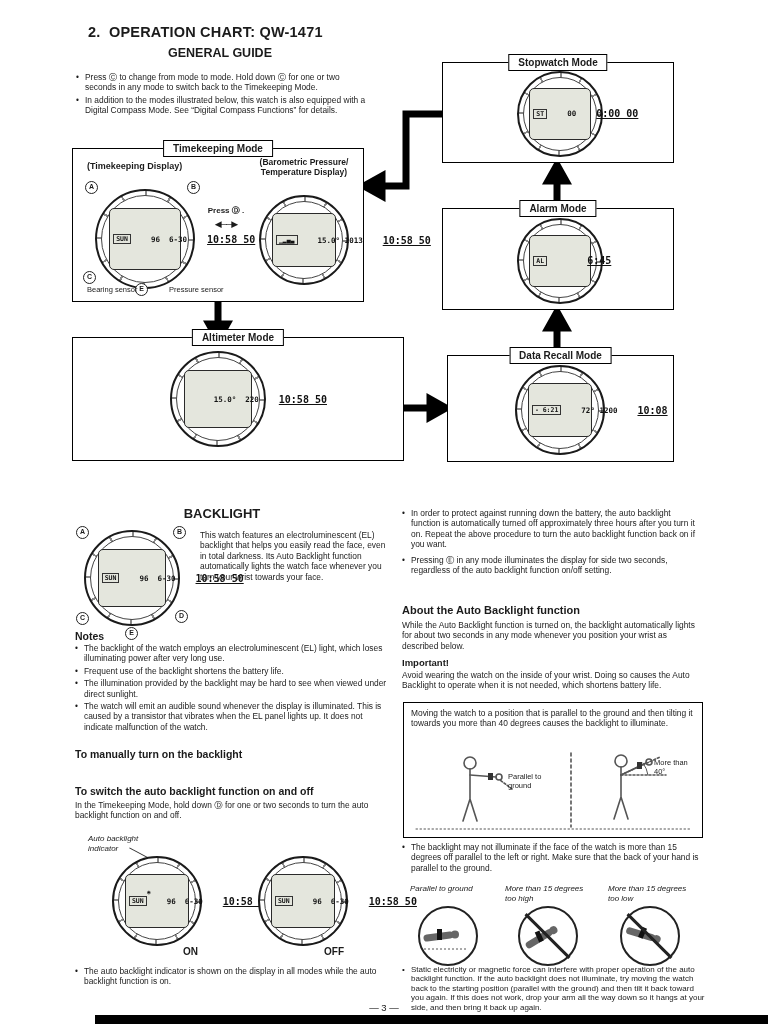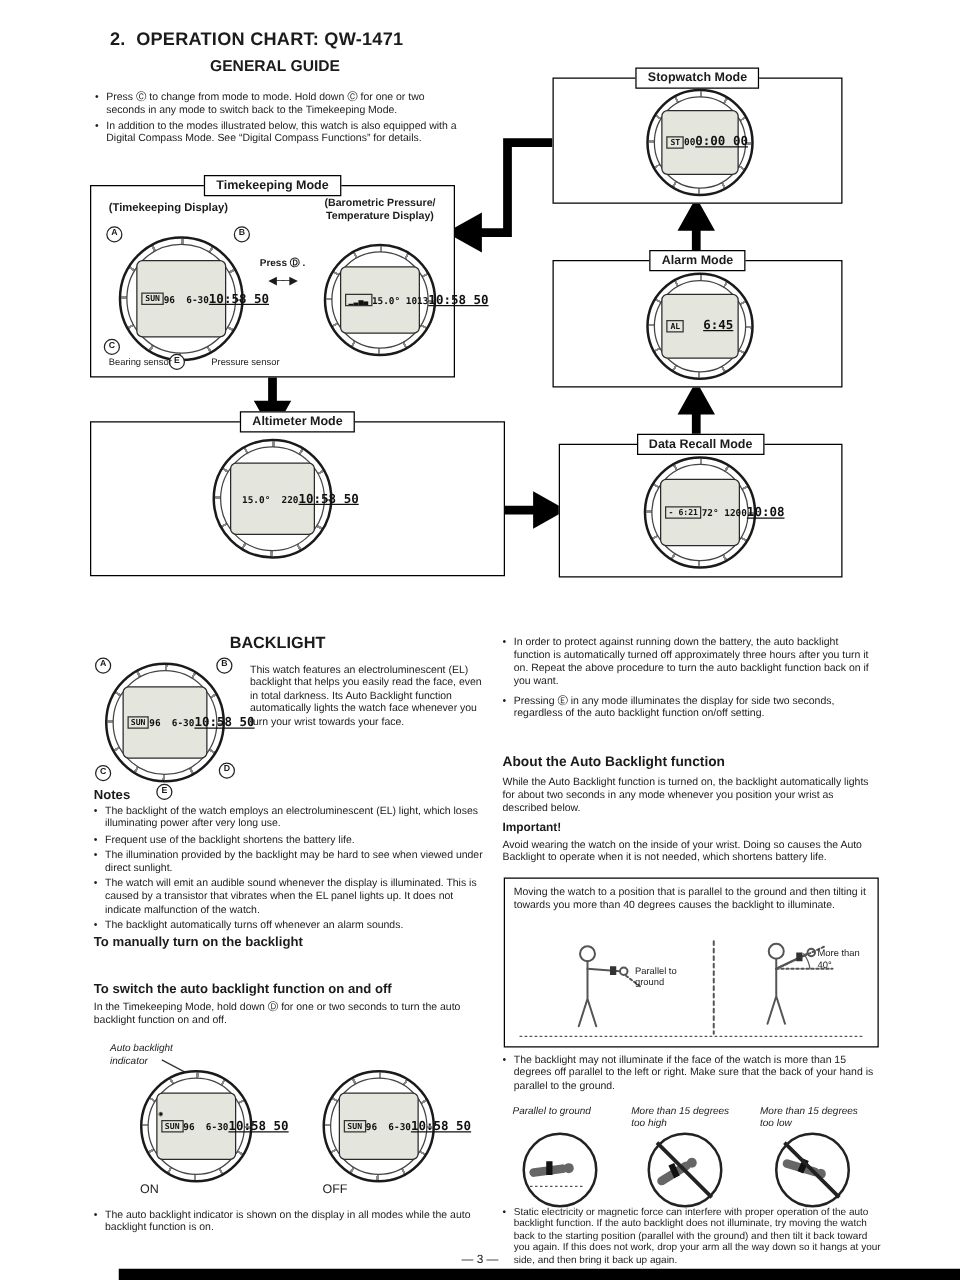--- a/index.html
+++ b/index.html
@@ -25,39 +25,39 @@
   
   .watch{position:absolute;border-radius:50%;border:2px solid #1a1a1a;
          background:repeating-conic-gradient(#8a8a8a 0deg 2.6deg,#ffffff 2.6deg 30deg);}
   .w96{width:96px;height:96px}.w92{width:92px;height:92px}
   .w86{width:86px;height:86px}.w82{width:82px;height:82px}
   .winner{position:absolute;inset:4px;border-radius:50%;background:#fff;border:1.5px solid #444;
           display:flex;align-items:center;justify-content:center;}
   .lcd{position:relative;width:74%;height:64%;border:1.5px solid #2a2a2a;border-radius:5px;
        background:#e4e6dd;display:flex;justify-content:space-between;
        align-items:center;padding:2px 3px;font-family:"DejaVu Sans Mono",monospace;color:#111;}
-  .lcd span{white-space:pre;}
+  .lcd span{white-space:pre;padding-left:20px;}
   .lcd .r1{font-size:6.5px;line-height:8px;min-height:8px;border:1px solid #333;padding:0 2px;font-weight:700;}
   .lcd .r1:empty{border-color:transparent;}
   .lcd .r2{font-size:7.5px;line-height:9px;min-height:9px;font-weight:700;}
   .lcd .r3{font-size:10px;line-height:11px;font-weight:700;text-decoration:underline;}
   .abl{position:absolute;left:1px;top:14px;font-size:6px;line-height:6px;}
   
   .cl{position:absolute;width:11px;height:11px;border:1px solid #222;border-radius:50%;
       font-size:7px;line-height:10px;text-align:center;background:#fff;font-weight:700;}
   
   .pressd{position:absolute;font-size:8px;font-weight:700;text-align:center;}
   .pressd .ar{display:block;font-size:9px;font-weight:400;letter-spacing:-1px;margin-top:3px;}
   
   .illus-box{position:absolute;border:1.5px solid #000;background:#fff;}
   .lbl{position:absolute;font-size:7.5px;line-height:8.8px;}
   
   .pcir{position:absolute;width:56px;height:56px;border:2.5px solid #222;border-radius:50%;background:#fff;}
   .slash{position:absolute;left:26px;top:-3px;width:3px;height:62px;background:#222;transform:rotate(-45deg);}
-  .onoff{font-size:10px;font-weight:400;text-align:left;}
+  .onoff{font-size:10px;font-weight:700;text-align:right;}
   .ind-arrow{position:absolute;width:24px;border-top:1.2px solid #333;transform:rotate(28deg);}
   .blackbar{position:absolute;background:#000;}
   .footer{font-size:9.5px;text-align:center;}
 </style>
 </head>
 <body>
 
 <div id="page">
 
   <div class="abs doc-title" style="left:88px;top:24px">2.  OPERATION CHART: QW-1471</div>
@@ -196,21 +196,20 @@
   </div>
 
   <div class="abs txt" style="left:200px;top:530px;width:190px">This watch features an electroluminescent (EL) backlight that helps you easily read the face, even in total darkness. Its Auto Backlight function automatically lights the watch face whenever you turn your wrist towards your face.</div>
 
   <div class="abs h-md" style="left:75px;top:630px">Notes</div>
   <div class="abs txt" style="left:75px;top:643px;width:318px">
     <div class="b">The backlight of the watch employs an electroluminescent (EL) light, which loses illuminating power after very long use.</div>
     <div class="b">Frequent use of the backlight shortens the battery life.</div>
     <div class="b">The illumination provided by the backlight may be hard to see when viewed under direct sunlight.</div>
     <div class="b">The watch will emit an audible sound whenever the display is illuminated. This is caused by a transistor that vibrates when the EL panel lights up. It does not indicate malfunction of the watch.</div>
-    <div class="b">The backlight automatically turns off whenever an alarm sounds.</div>
   </div>
 
   <div class="abs h-md" style="left:75px;top:748px">To manually turn on the backlight</div>
 
   <div class="abs h-md" style="left:75px;top:785px">To switch the auto backlight function on and off</div>
   <div class="abs txt" style="left:75px;top:800px;width:318px">In the Timekeeping Mode, hold down Ⓓ for one or two seconds to turn the auto backlight function on and off.</div>
 
   <div class="abs txt-sm italic" style="left:88px;top:834px;width:66px">Auto backlight indicator</div>
   <div class="ind-arrow" style="left:128px;top:853px"></div>
 

